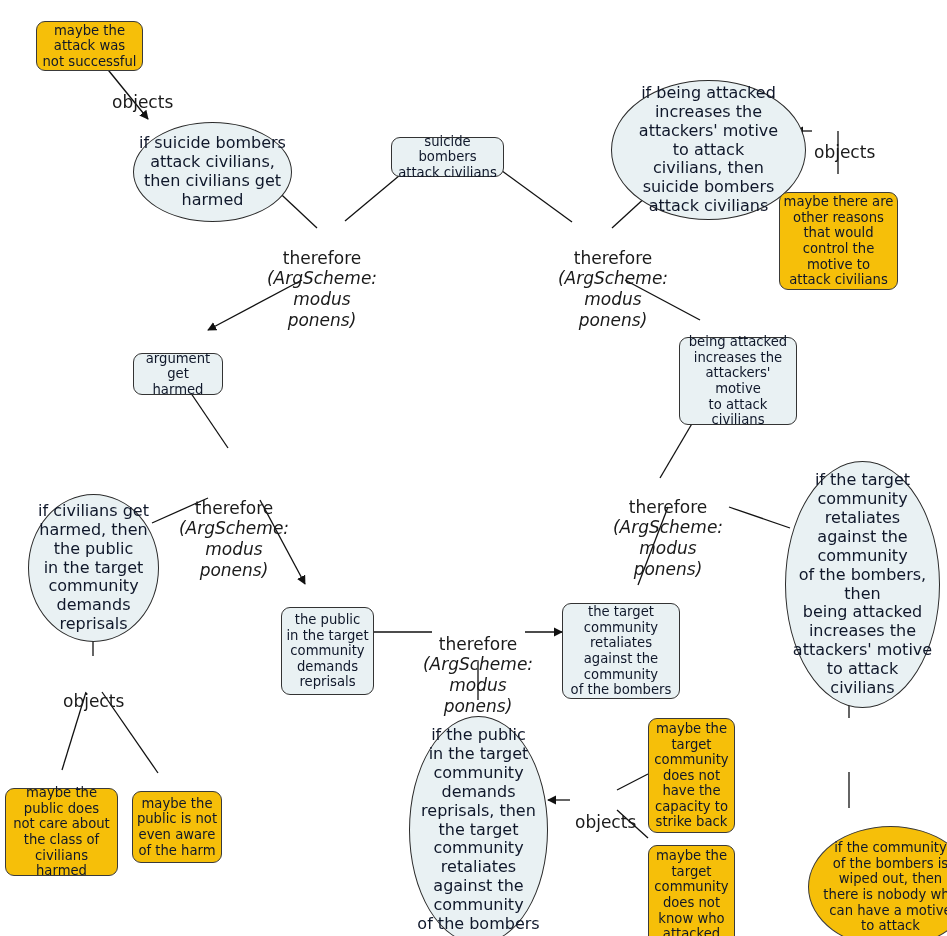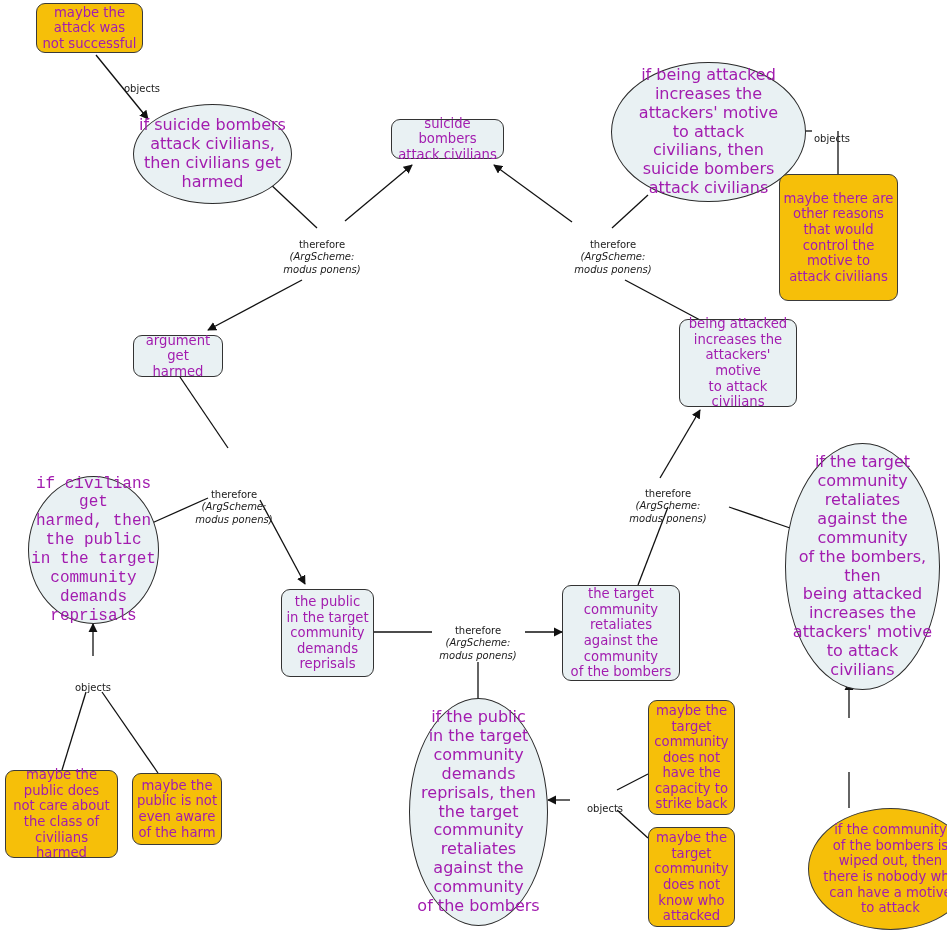--- a/index.html
+++ b/index.html
@@ -1,25 +1,25 @@
 <!DOCTYPE html>
 <html><head>
 <meta charset="utf-8">
 <style>
   html,body{margin:0;padding:0;background:#ffffff;}
   body{font-family:"DejaVu Sans","Liberation Sans",sans-serif;}
   #canvas{position:relative;width:947px;height:936px;background:#fff;overflow:hidden;}
   svg#edges{position:absolute;left:0;top:0;width:947px;height:936px;pointer-events:none;}
-  .node{position:absolute;box-sizing:border-box;display:flex;align-items:center;justify-content:center;text-align:center;color:#a21caf;line-height:1.18;}
+  .node{position:absolute;box-sizing:border-box;display:flex;align-items:center;justify-content:center;text-align:center;color:#0f172a;line-height:1.18;margin-top:18px;}
   .node .txt{white-space:pre-line;display:block;padding:0 2px;}
   .box{border:1.4px solid #333;border-radius:9px;background:#e9f1f3;font-size:13.2px;}
   .ellipse{border:1.4px solid #2b2b2b;border-radius:50%;background:#e9f1f3;font-size:16px;}
   .yellowbox{border:1.4px solid #3a3a3a;border-radius:9px;background:#f6bf09;font-size:13.2px;}
   .yellowellipse{border:1.4px solid #3a3a3a;border-radius:50%;background:#f6bf09;font-size:13.2px;}
-  .edgelabel{position:absolute;font-size:10px;color:#1a1a1a;text-align:center;line-height:1.22;white-space:pre-line;}
+  .edgelabel{position:absolute;font-size:17px;color:#1a1a1a;text-align:center;line-height:1.22;white-space:pre-line;}
   .edgelabel .scheme{font-style:italic;display:block;}
 </style>
 </head>
 <body>
 
 <div id="canvas">
 
   <svg id="edges" xmlns="http://www.w3.org/2000/svg">
     <defs>
       <marker id="arrow" viewBox="0 0 10 10" refX="9" refY="5" markerWidth="7" markerHeight="7" orient="auto-start-reverse">
@@ -95,21 +95,21 @@
   <div class="node ellipse" style="left:611px;top:62px;width:195px;height:140px;">
     <span class="txt">if being attacked
 increases the
 attackers' motive
 to attack
 civilians, then
 suicide bombers
 attack civilians</span>
   </div>
 
-  <div class="node yellowbox" style="left:779px;top:174px;width:119px;height:127px;">
+  <div class="node yellowbox" style="left:779px;top:174px;width:119px;height:98px;">
     <span class="txt">maybe there are
 other reasons
 that would
 control the
 motive to
 attack civilians</span>
   </div>
 
   <div class="node box" style="left:133px;top:335px;width:90px;height:42px;">
     <span class="txt">argument get
@@ -117,21 +117,21 @@
   </div>
 
   <div class="node box" style="left:679px;top:319px;width:118px;height:88px;">
     <span class="txt">being attacked
 increases the
 attackers' motive
 to attack
 civilians</span>
   </div>
 
-  <div class="node ellipse" style="left:28px;top:476px;width:131px;height:148px;font-family:Liberation Mono, monospace;">
+  <div class="node ellipse" style="left:28px;top:476px;width:131px;height:148px;">
     <span class="txt">if civilians get
 harmed, then
 the public
 in the target
 community
 demands
 reprisals</span>
   </div>
 
   <div class="node ellipse" style="left:785px;top:443px;width:155px;height:247px;">

